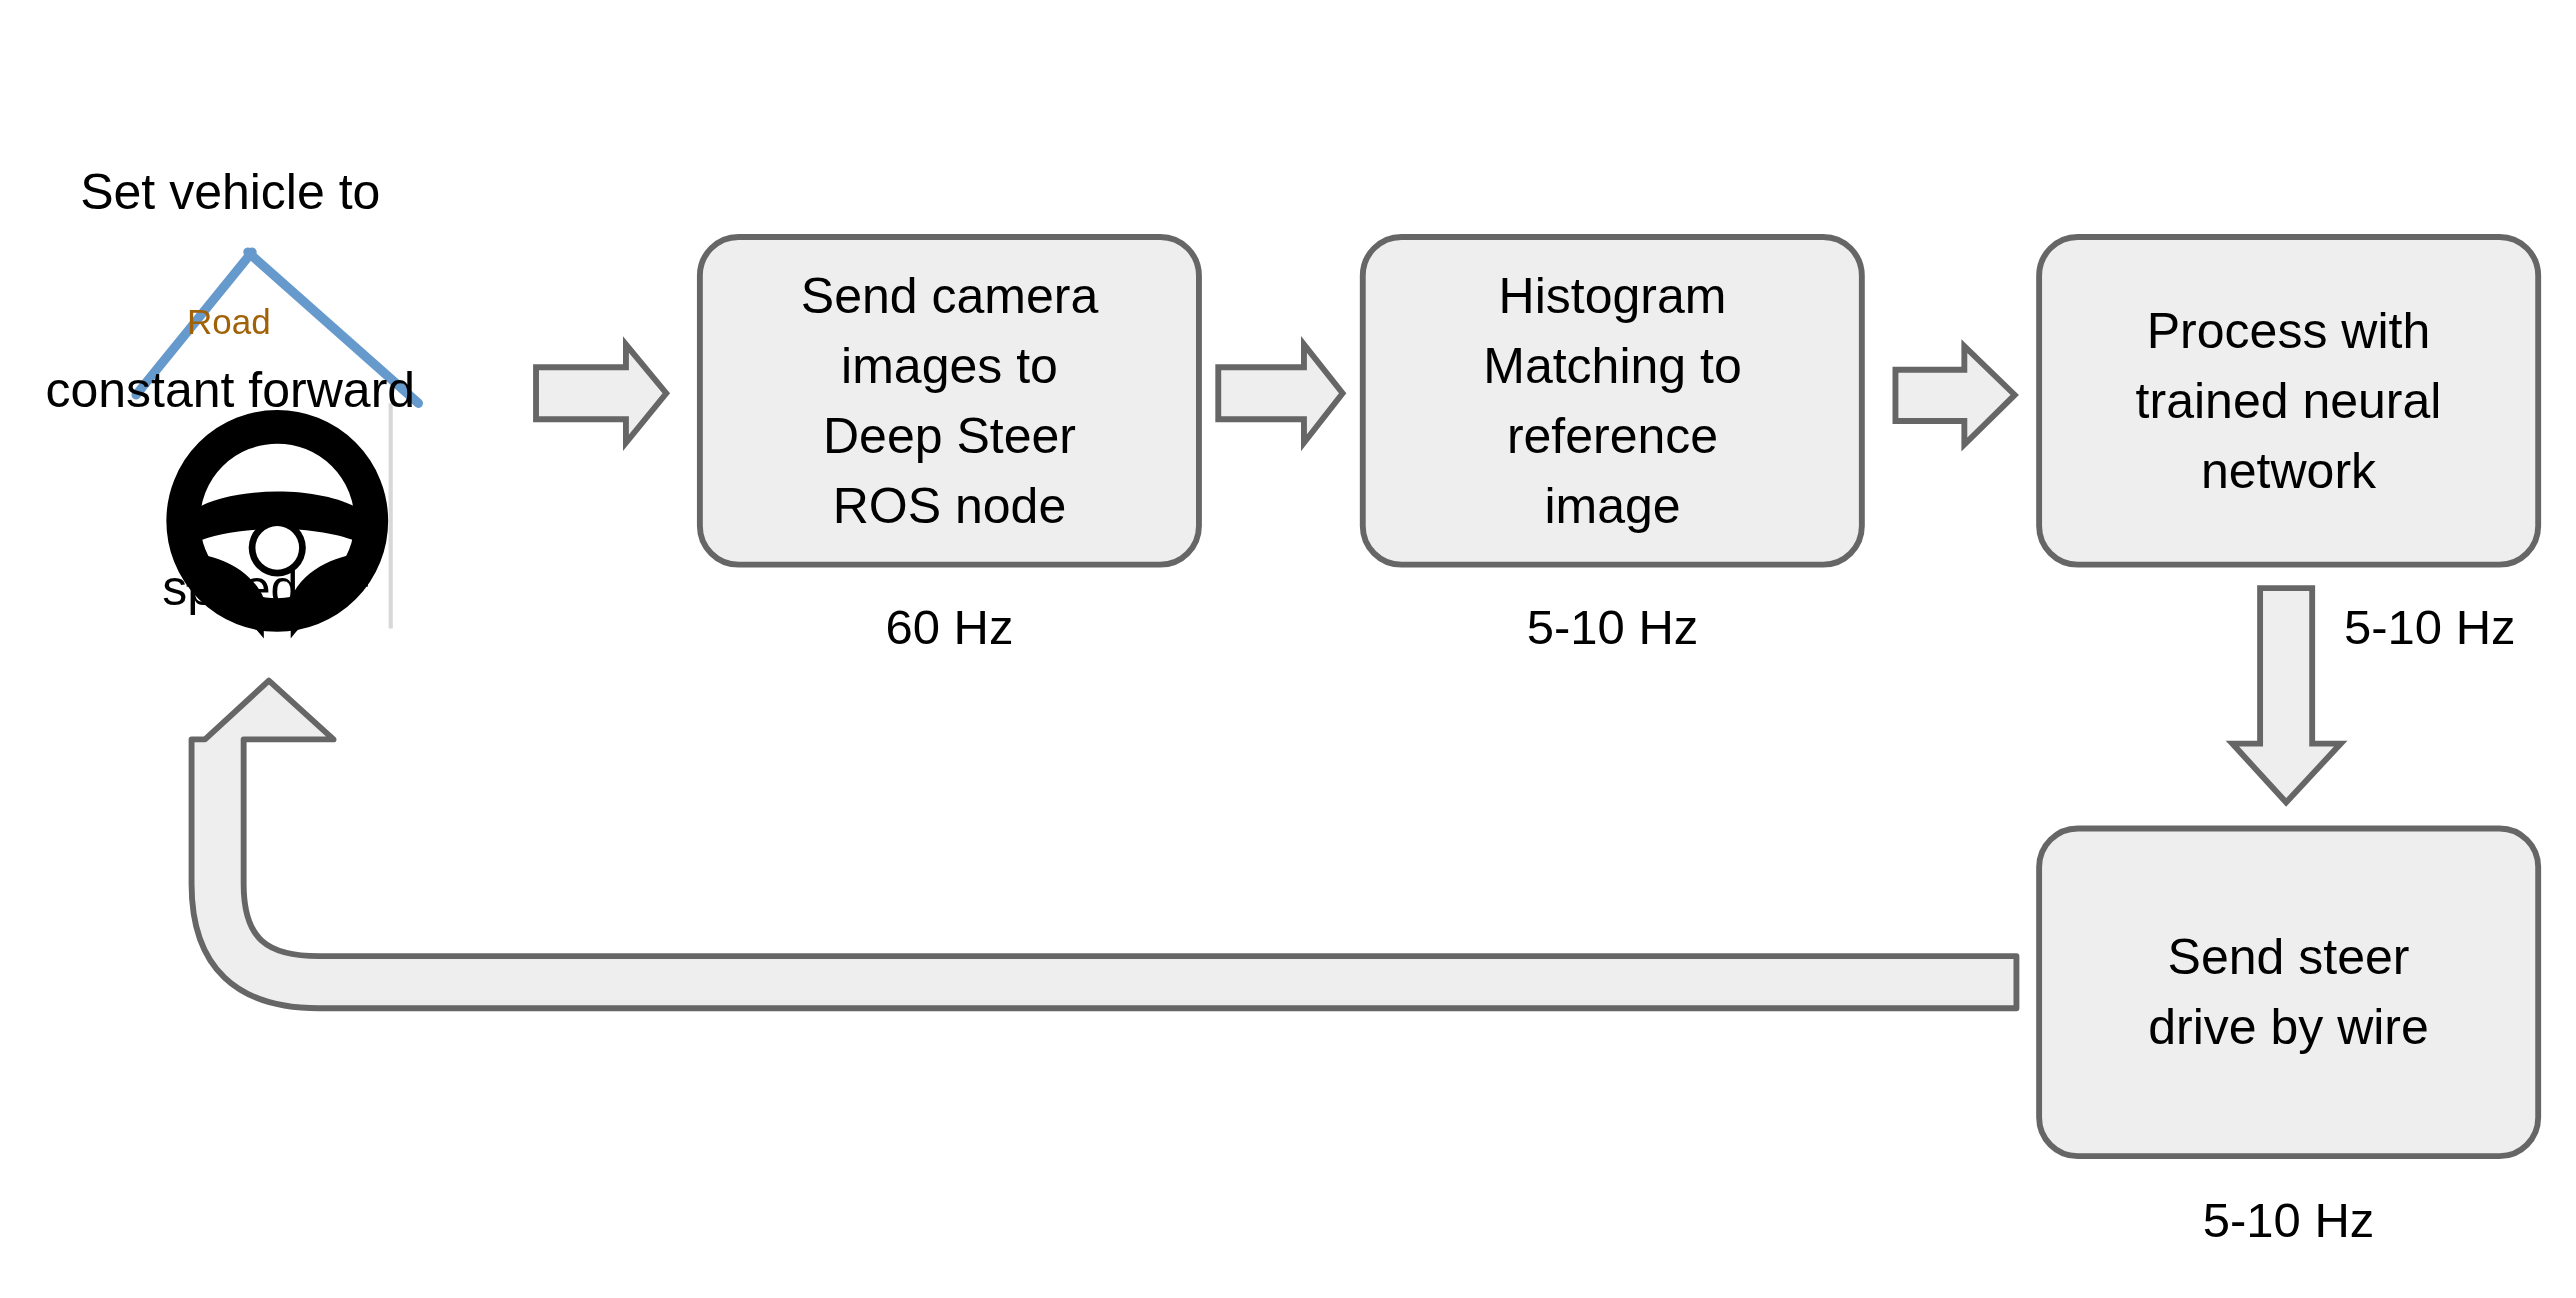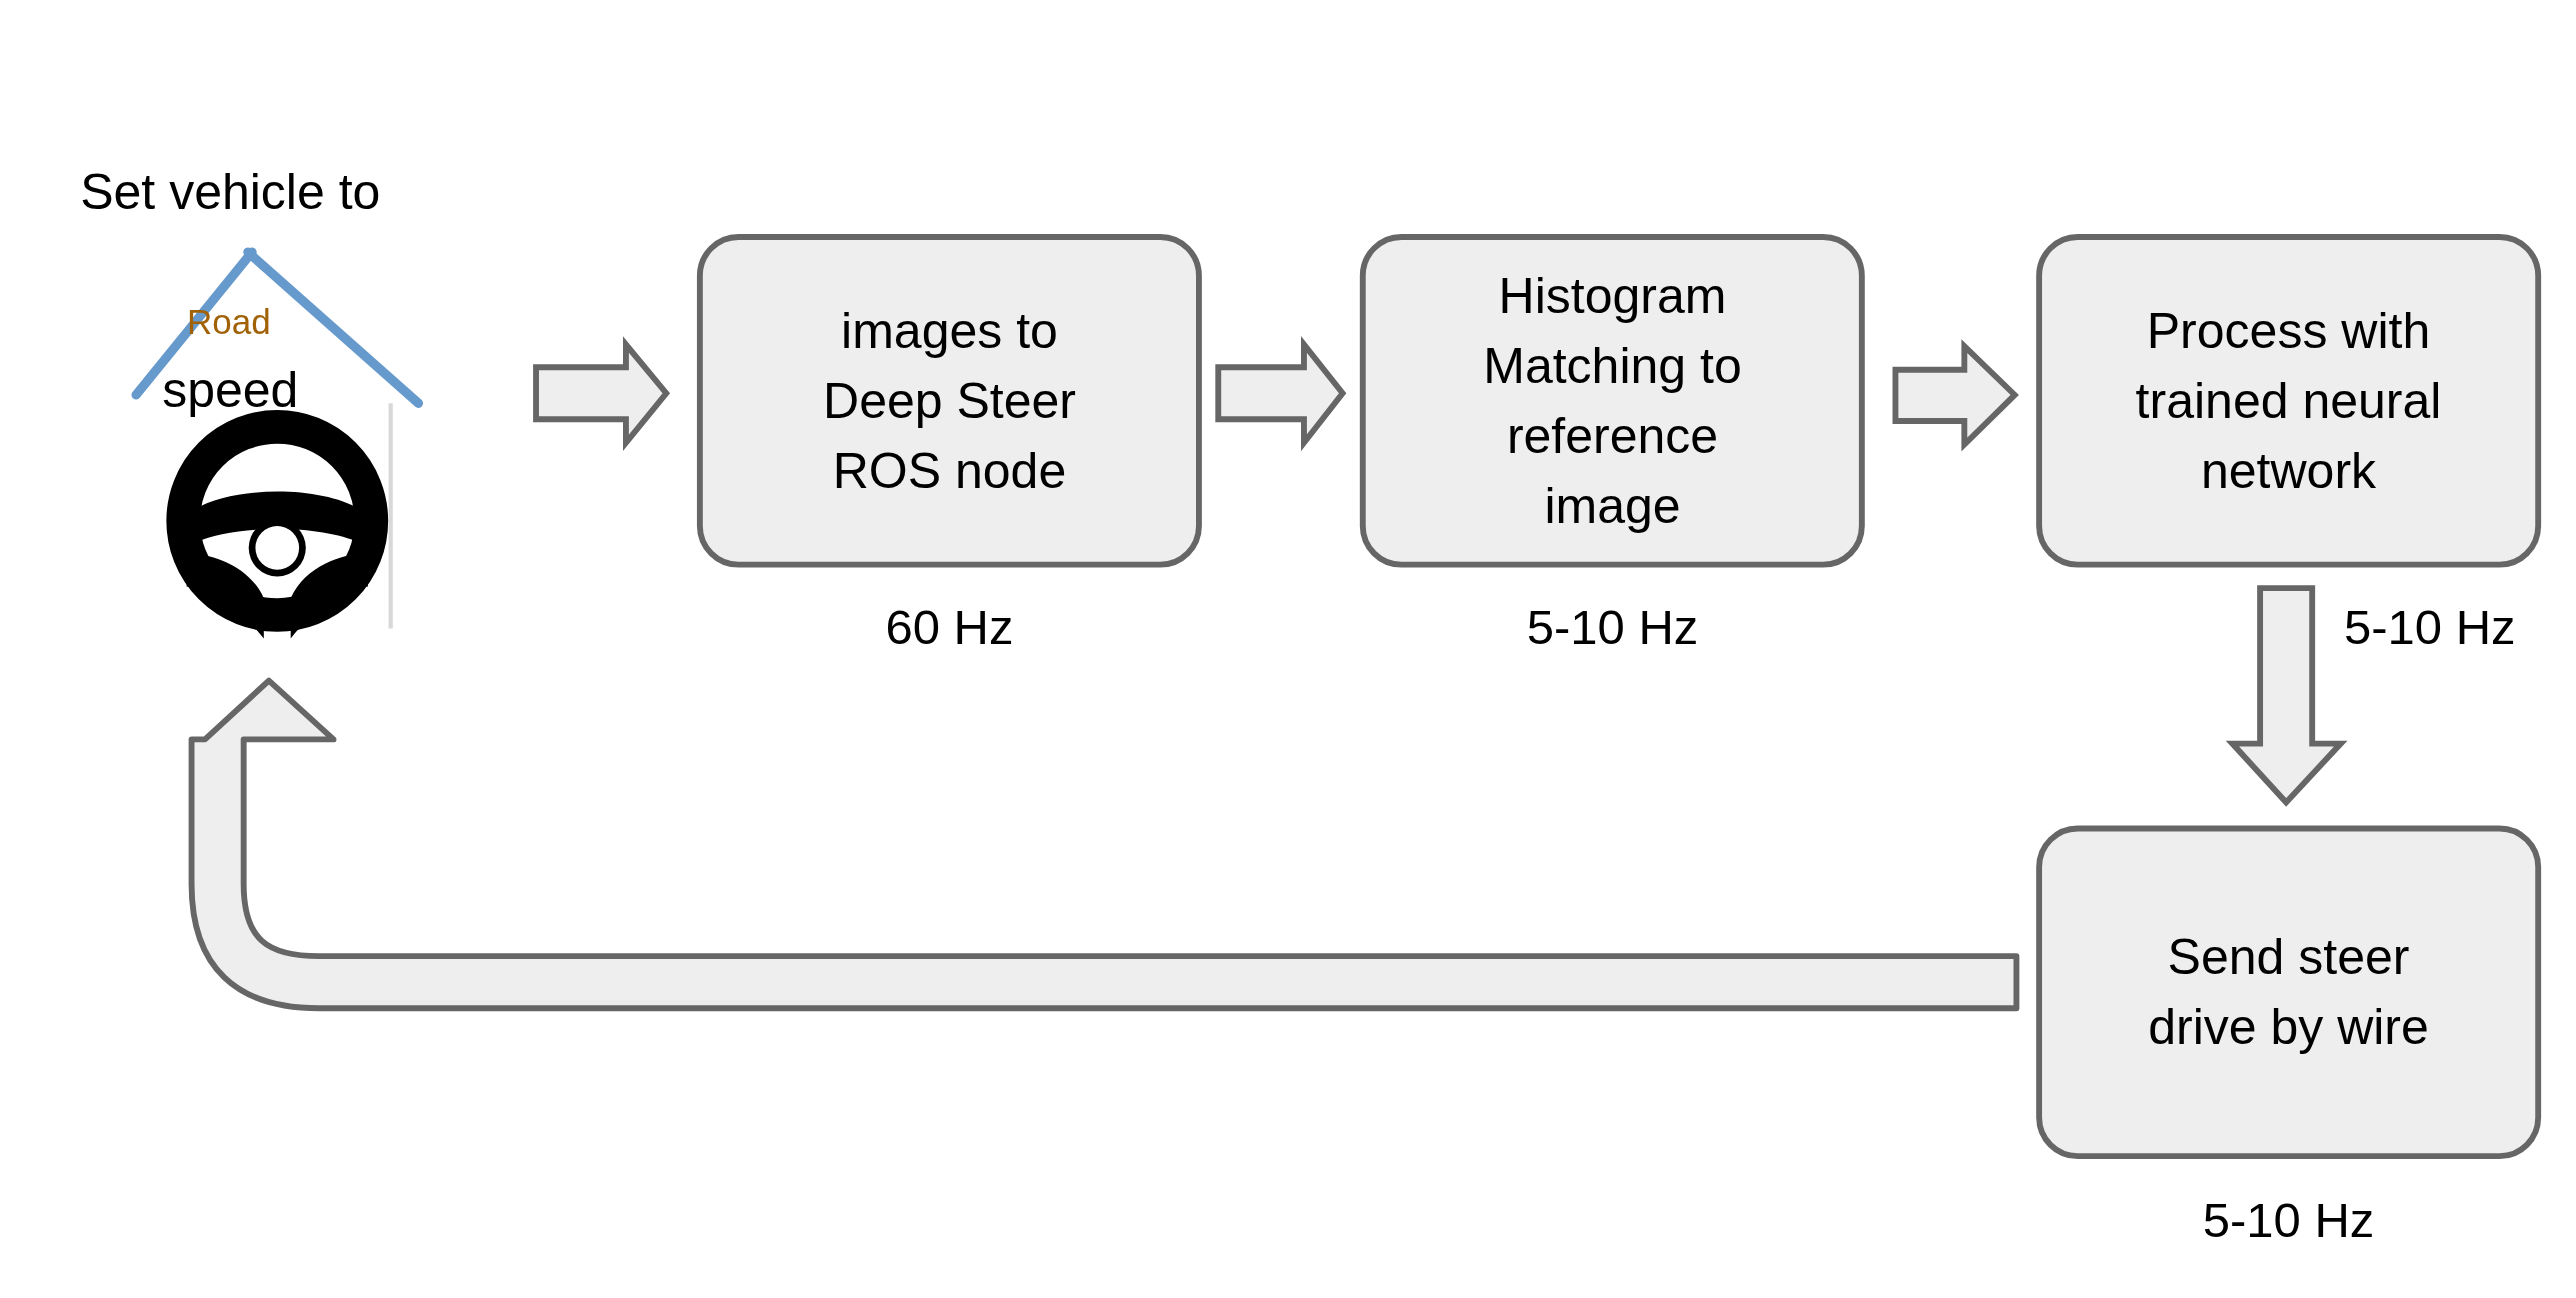--- a/index.html
+++ b/index.html
@@ -121,27 +121,29 @@
              L 244 880
              L 228 880
              L 228 1052
              C 228 1152 282 1200 380 1200
              L 2400 1200
              Z" fill="#eeeeee" stroke="#666666" stroke-width="7" stroke-linejoin="round"></path>
   </svg>
 
   <div class="txt" id="title-block">
     <div class="box-line">Set vehicle to</div>
+    <div class="box-line">constant forward</div>
     <div class="box-line">speed</div>
   </div>
 
   <div class="txt" id="road-label">Road</div>
 
   <div class="box-text" style="left:700px; top:237px; width:499px; height:328px;">
     <div>
+      <span class="box-line">Send camera</span>
       <span class="box-line">images to</span>
       <span class="box-line">Deep Steer</span>
       <span class="box-line">ROS node</span>
     </div>
   </div>
 
   <div class="box-text" style="left:2039px; top:237px; width:499px; height:328px;">
     <div>
       <span class="box-line">Process with</span>
       <span class="box-line">trained neural</span>

